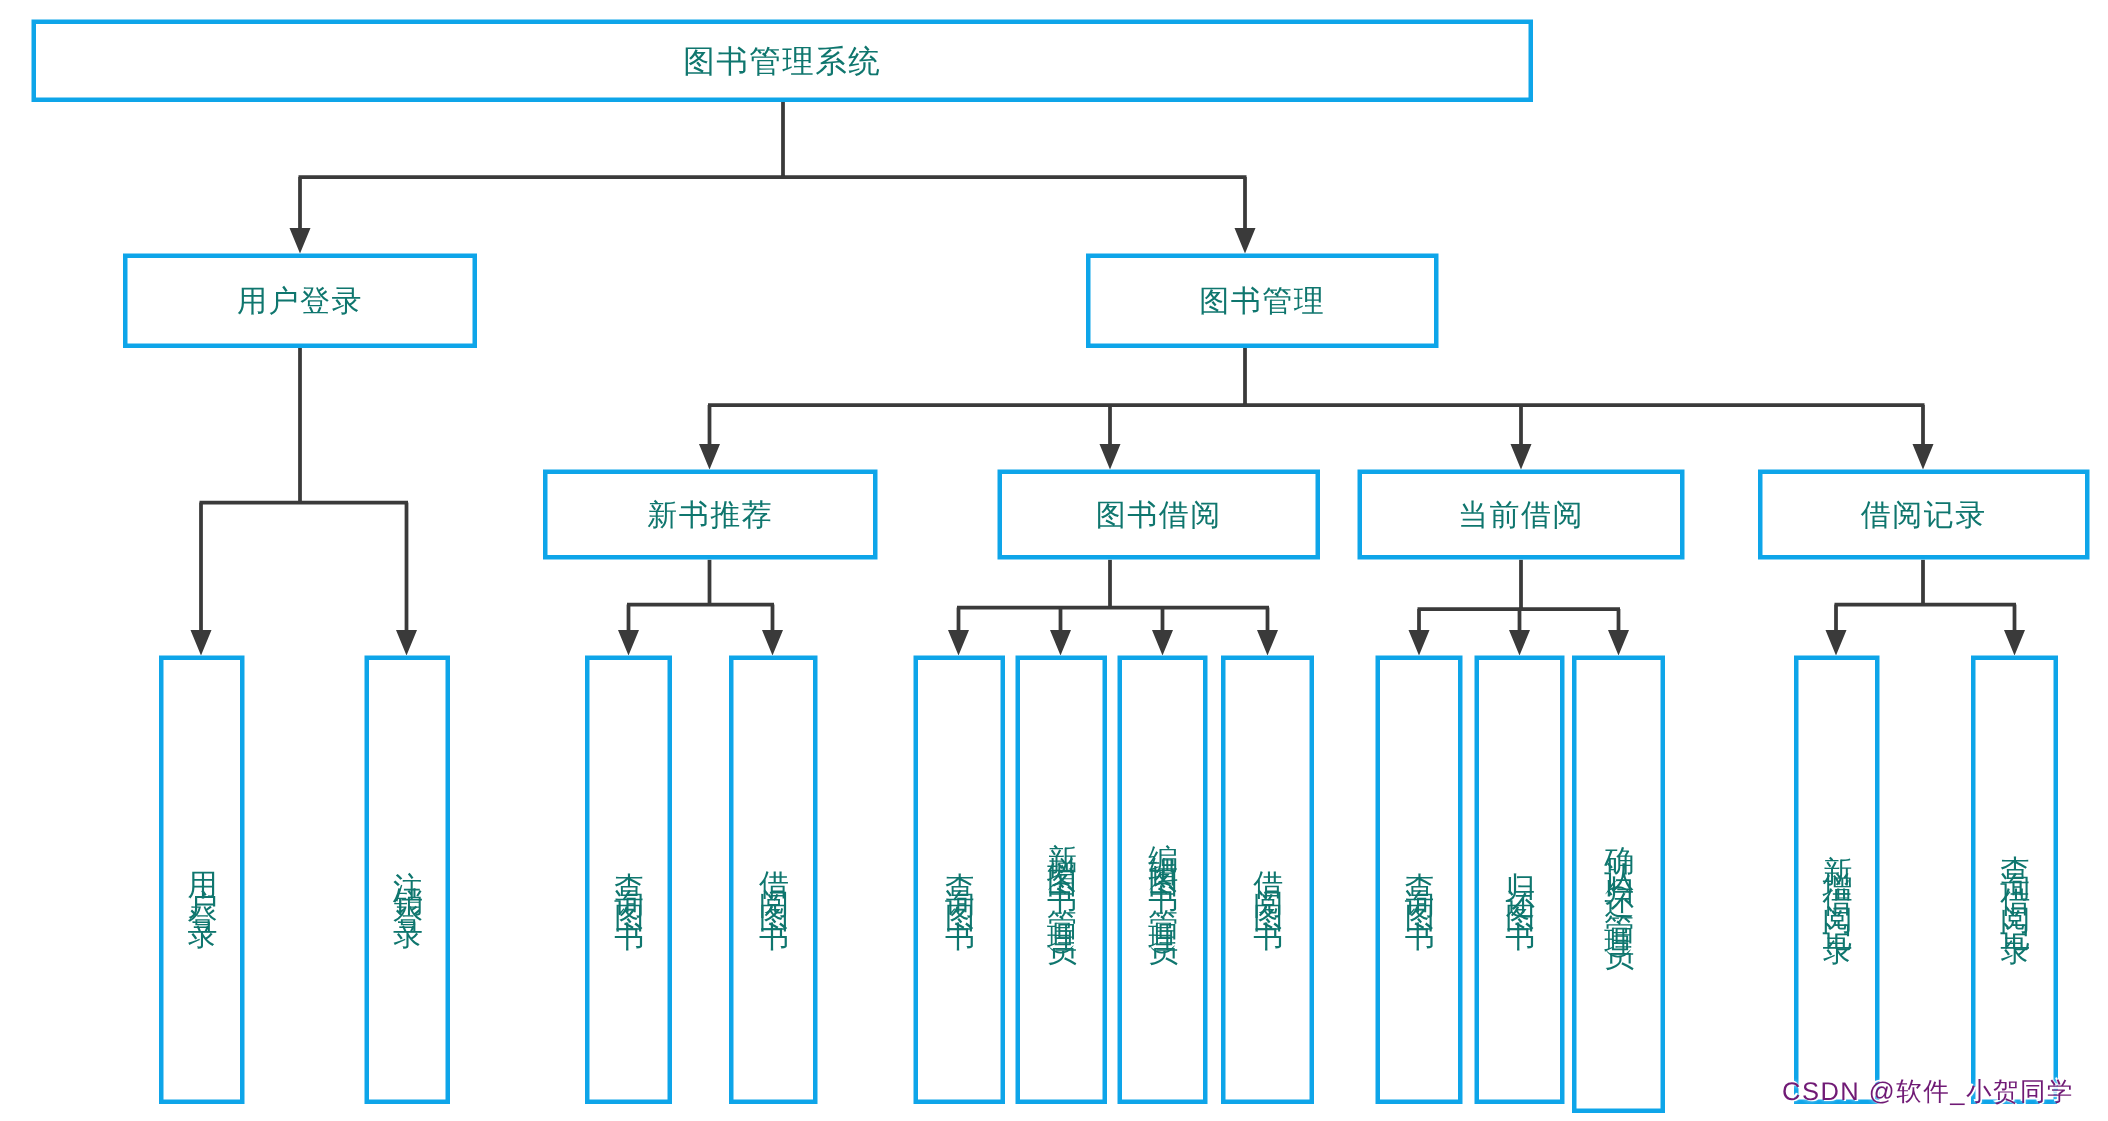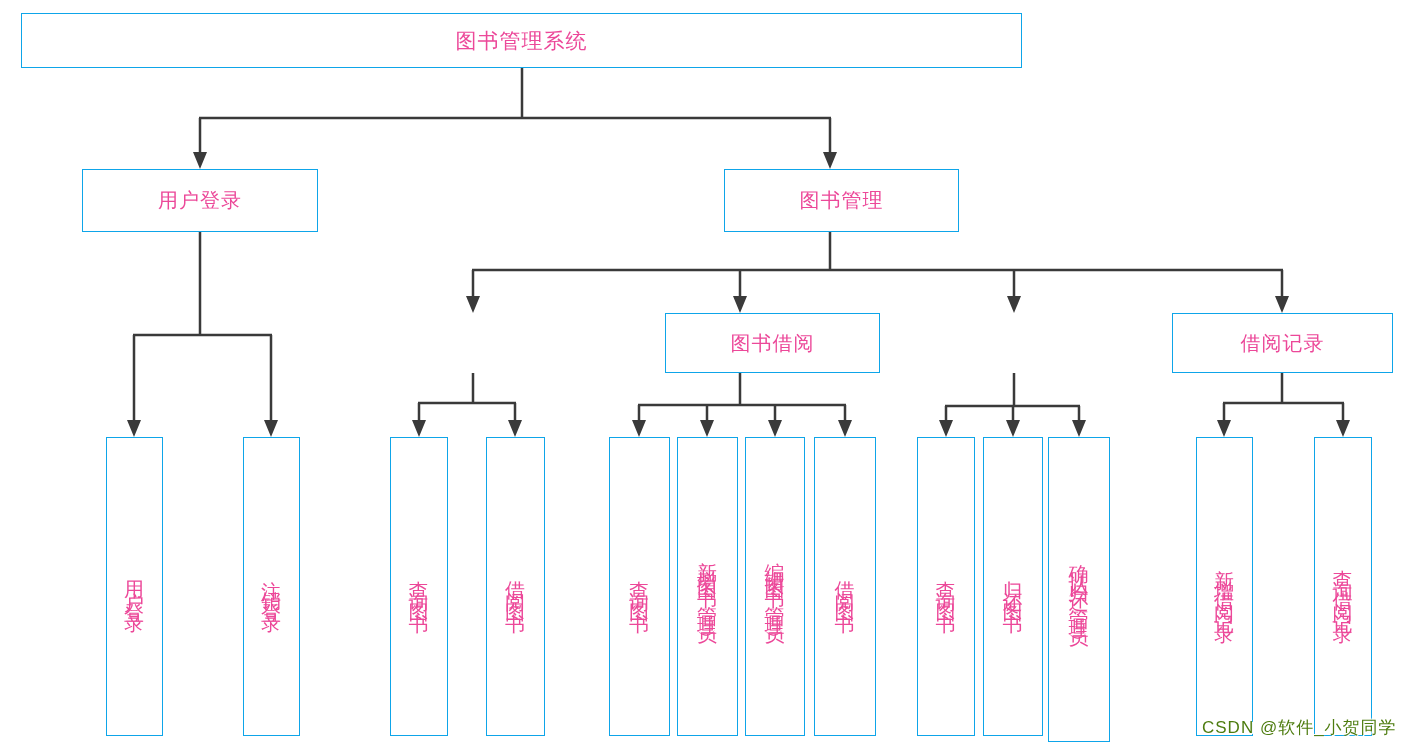--- a/index.html
+++ b/index.html
@@ -9,22 +9,22 @@
     height: 747px;
     background: #ffffff;
     font-family: "Liberation Sans", sans-serif;
     overflow: hidden;
   }
   #connectors { position: absolute; left: 0; top: 0; z-index: 1; }
   .node {
     position: absolute;
     box-sizing: border-box;
     background: #ffffff;
-    border: 1px solid #0ea5e9;
-    color: #ec4899;
+    border: 3px solid #0ea5e9;
+    color: #0f766e;
     display: flex;
     align-items: center;
     justify-content: center;
     z-index: 2;
     font-size: 20px;
     letter-spacing: 1px;
     white-space: nowrap;
   }
   .node.title { font-size: 21px; }
   .leaf {
@@ -35,25 +35,24 @@
     white-space: normal;
     font-size: 20px;
   }
   .leaf.dense { letter-spacing: 9px; }
   #watermark {
     position: absolute;
     left: 1188px;
     top: 716px;
     z-index: 5;
     font-size: 17px;
-    color: #4d7c0f;
+    color: #701a75;
     letter-spacing: 1px;
     text-shadow: 1px 1px 0 #ffffff, -1px -1px 0 #ffffff, 0 0 3px #ffffff;
     white-space: nowrap;
-    margin-left: 14px;
   }
 
   
   #root-box   { left: 21px;  top: 13px;  width: 1001px; height: 55px; }
 
   #l2-user    { left: 82px;  top: 169px; width: 236px; height: 63px; }
   #l2-book    { left: 712px; top: 169px; width: 235px; height: 63px; margin-left: 12px; }
 
   #l3-newrec  { left: 362px;  top: 313px; width: 223px; height: 60px; }
   #l3-borrow  { left: 633px;  top: 313px; width: 215px; height: 60px; margin-left: 32px; }
@@ -109,21 +108,23 @@
              M1072 420 L1086 420 L1079 437 Z
              M1217 420 L1231 420 L1224 437 Z
              M1336 420 L1350 420 L1343 437 Z"></path>
   </svg>
 
   <div class="node title" id="root-box">图书管理系统</div>
 
   <div class="node" id="l2-user">用户登录</div>
   <div class="node" id="l2-book">图书管理</div>
 
+  <div class="node" id="l3-newrec">新书推荐</div>
   <div class="node" id="l3-borrow">图书借阅</div>
+  <div class="node" id="l3-current">当前借阅</div>
   <div class="node" id="l3-records">借阅记录</div>
 
   <div class="node leaf" id="lf-login">用户登录</div>
   <div class="node leaf" id="lf-logout">注销登录</div>
 
   <div class="node leaf" id="lf-query1">查询图书</div>
   <div class="node leaf" id="lf-borrow1">借阅图书</div>
 
   <div class="node leaf" id="lf-query2">查询图书</div>
   <div class="node leaf dense" id="lf-addbook">新增图书（管理员）</div>

